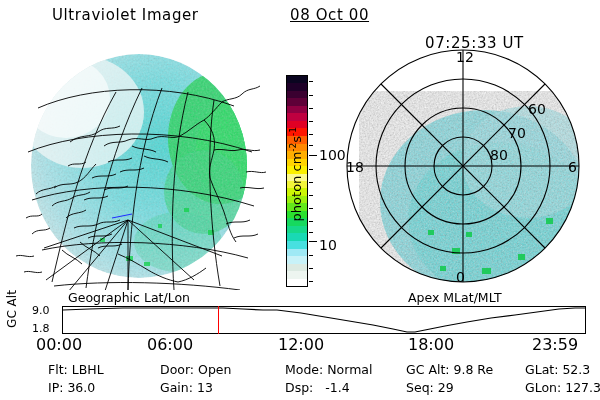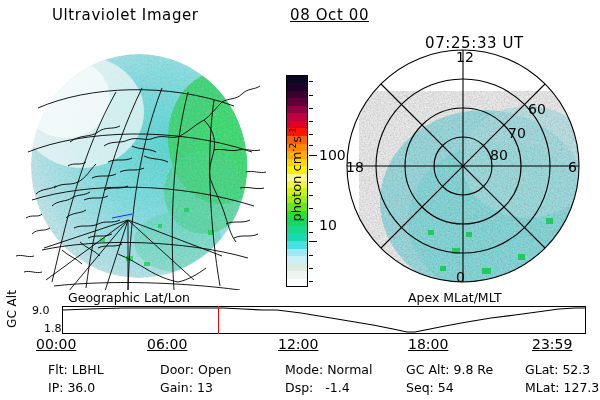--- a/index.html
+++ b/index.html
@@ -44,31 +44,31 @@
 
   
   .alt-panel{position:absolute;left:0;top:294px;width:600px;height:58px;}
   .alt-ylab{
     position:absolute;left:-14px;top:8px;width:52px;
     font-size:12px;text-align:center;white-space:nowrap;
     transform:rotate(-90deg);transform-origin:center center;
   }
   .alt-ytick{position:absolute;font-size:11px;line-height:1;}
   .alt-t1{left:32px;top:11px;}
-  .alt-t2{left:44px;top:29px;}
+  .alt-t2{left:32px;top:29px;}
   .alt-box{
     position:absolute;left:62px;top:12px;width:524px;height:28px;
     border:1px solid #000;box-sizing:border-box;
   }
   .alt-svg{position:absolute;left:0;top:0;width:100%;height:100%;}
   .alt-cursor{position:absolute;top:12px;width:1px;height:28px;background:#ff0000;}
   .alt-caption{position:absolute;font-size:12.5px;top:-4px;}
   .cap-geo{left:68px;}
   .cap-apex{left:408px;}
-  .alt-xtick{position:absolute;top:43px;font-size:14px;line-height:1;text-decoration:underline;}
+  .alt-xtick{position:absolute;top:43px;font-size:16px;line-height:1;}
 
   
   .status{position:absolute;left:0;top:360px;width:600px;height:40px;font-size:12.5px;margin-left:38px;}
   .st-cell{position:absolute;white-space:nowrap;}
   .st-r1{top:2px;}
   .st-r2{top:20px;}
   .st-c1{left:10px;}
   .st-c2{left:122px;}
   .st-c3{left:247px;}
   .st-c4{left:368px;}
@@ -220,21 +220,21 @@
       <div class="cb-tick cb-minor" style="top:107px"></div>
       <div class="cb-tick cb-minor" style="top:120px"></div>
       <div class="cb-tick cb-minor" style="top:133px"></div>
       <div class="cb-tick cb-minor" style="top:146px"></div>
       <div class="cb-tick cb-minor" style="top:157px"></div>
       <div class="cb-tick cb-minor" style="top:180px"></div>
       <div class="cb-tick cb-minor" style="top:193px"></div>
       <div class="cb-tick cb-minor" style="top:206px"></div>
 
       <div class="cb-lab" style="top:80px">100</div>
-      <div class="cb-lab" style="top:150px">10</div>
+      <div class="cb-lab" style="top:170px">10</div>
     </div>
     <div class="cbar-axtitle"><span>photon cm</span><sup>-2</sup><span>s</span><sup>-1</sup></div>
   </div>
 
   <div class="polar-panel">
     <svg width="262" height="248" viewBox="0 0 262 248">
       <defs>
         <clipPath id="polarClip">
             <circle cx="131" cy="124" r="116"></circle>
           </clipPath>
@@ -348,21 +348,21 @@
     <div class="st-cell st-r2 st-c2">
       <span>Gain:</span>
       <span>13</span>
     </div>
     <div class="st-cell st-r2 st-c3">
       <span>Dsp:</span>
       <span style="padding-left:8px">-1.4</span>
     </div>
     <div class="st-cell st-r2 st-c4">
       <span>Seq:</span>
-      <span>54</span>
+      <span>29</span>
     </div>
     <div class="st-cell st-r2 st-c5">
-      <span>MLat:</span>
+      <span>GLon:</span>
       <span>127.3</span>
     </div>
   </div>
 
 </div>
 
 </body></html>

